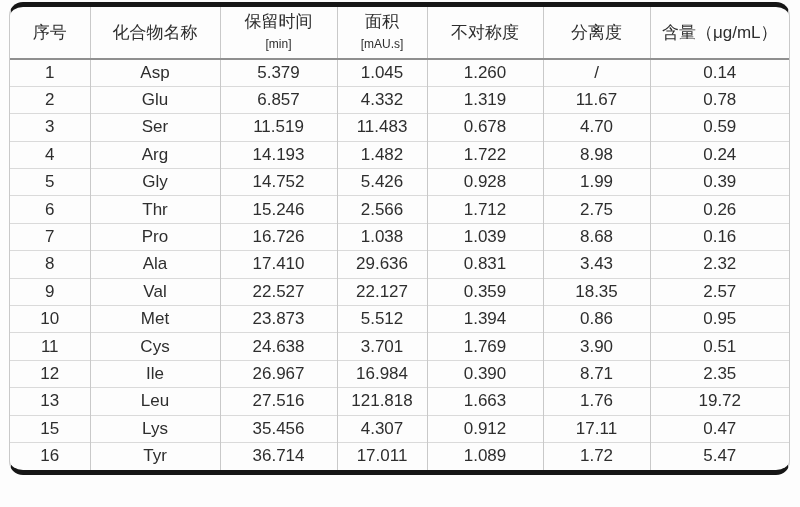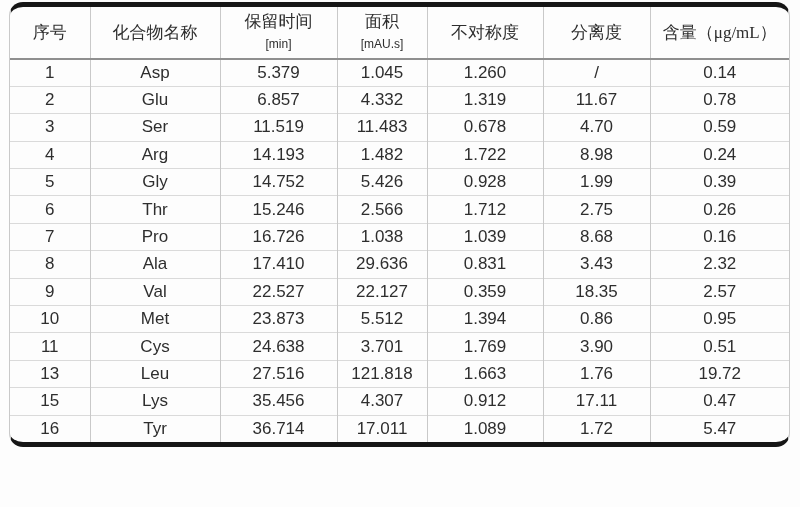--- a/index.html
+++ b/index.html
@@ -45,21 +45,21 @@
     overflow: hidden;
     white-space: nowrap;
   }
   thead tr { height: 52px; }
   thead th {
     font-size: 17px;
     line-height: 23px;
     border-bottom: 2px solid #8f8f8f;
     border-right: 1px solid #c9c9c9;
   }
-  thead th:last-child { border-right: none; font-family: Liberation Serif, serif; }
+  thead th:last-child { border-right: none; }
   thead .sub { font-size: 12px; }
   tbody tr { height: 27.4px; }
   tbody td {
     font-size: 17px;
     border-right: 1px solid #c9c9c9;
   }
   tbody td:last-child { border-right: none; margin-left: 16px; }
   tbody tr + tr td { border-top: 1px solid #dadada; }
 </style>
 </head>
@@ -198,20 +198,29 @@
           <tr>
             <td>11</td>
             <td>Cys</td>
             <td>24.638</td>
             <td>3.701</td>
             <td>1.769</td>
             <td>3.90</td>
             <td>0.51</td>
           </tr>
           <tr>
+            <td>12</td>
+            <td>Ile</td>
+            <td>26.967</td>
+            <td>16.984</td>
+            <td>0.390</td>
+            <td>8.71</td>
+            <td>2.35</td>
+          </tr>
+          <tr>
             <td>13</td>
             <td>Leu</td>
             <td>27.516</td>
             <td>121.818</td>
             <td>1.663</td>
             <td>1.76</td>
             <td>19.72</td>
           </tr>
           <tr>
             <td>15</td>

